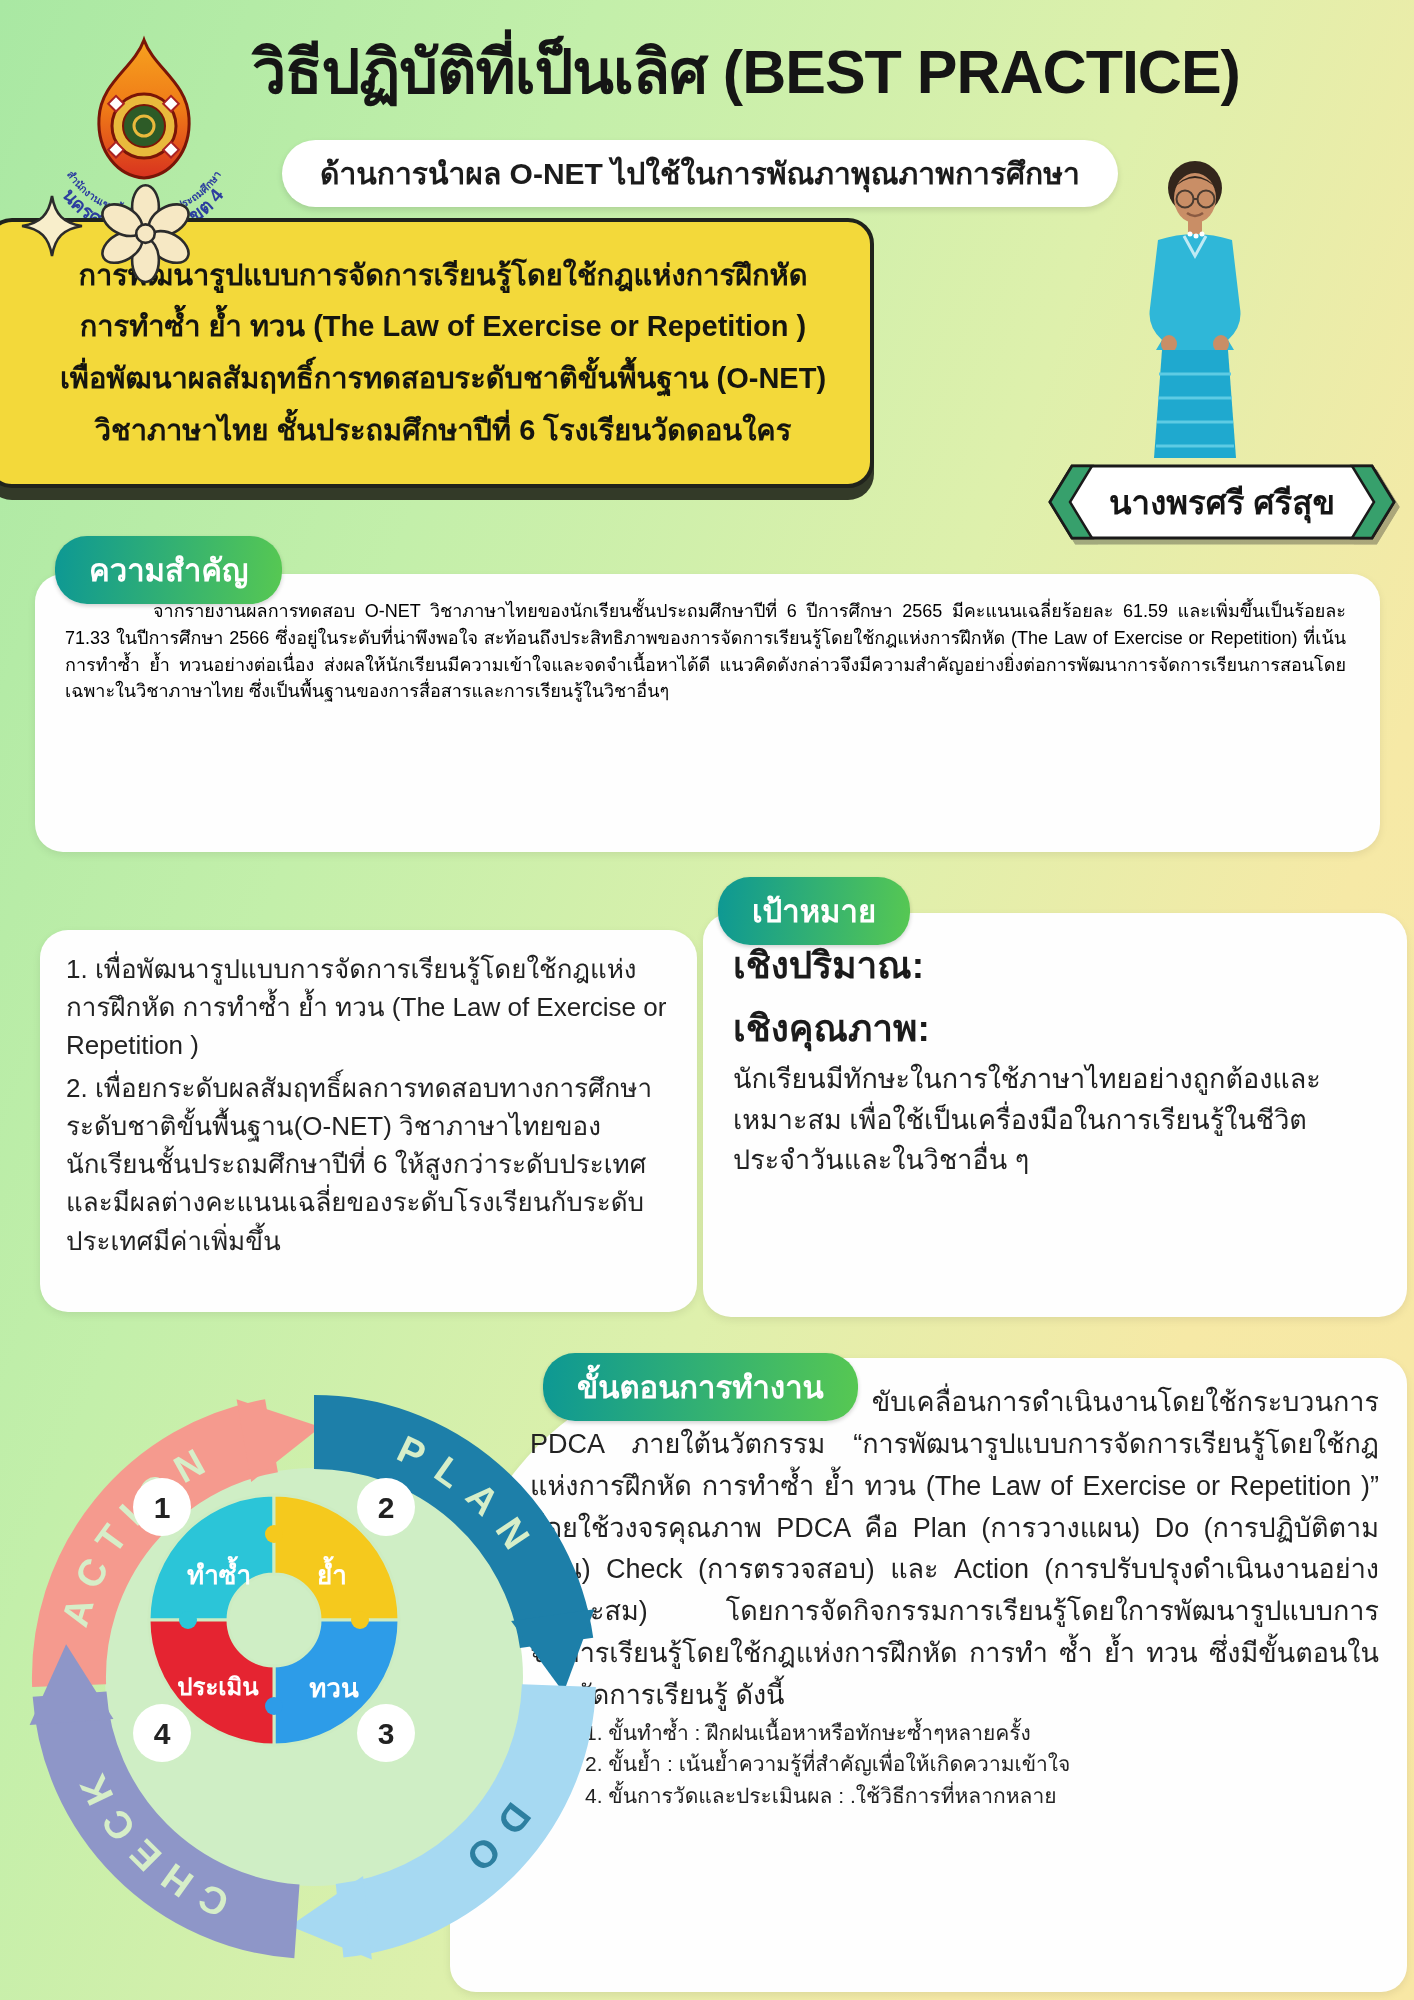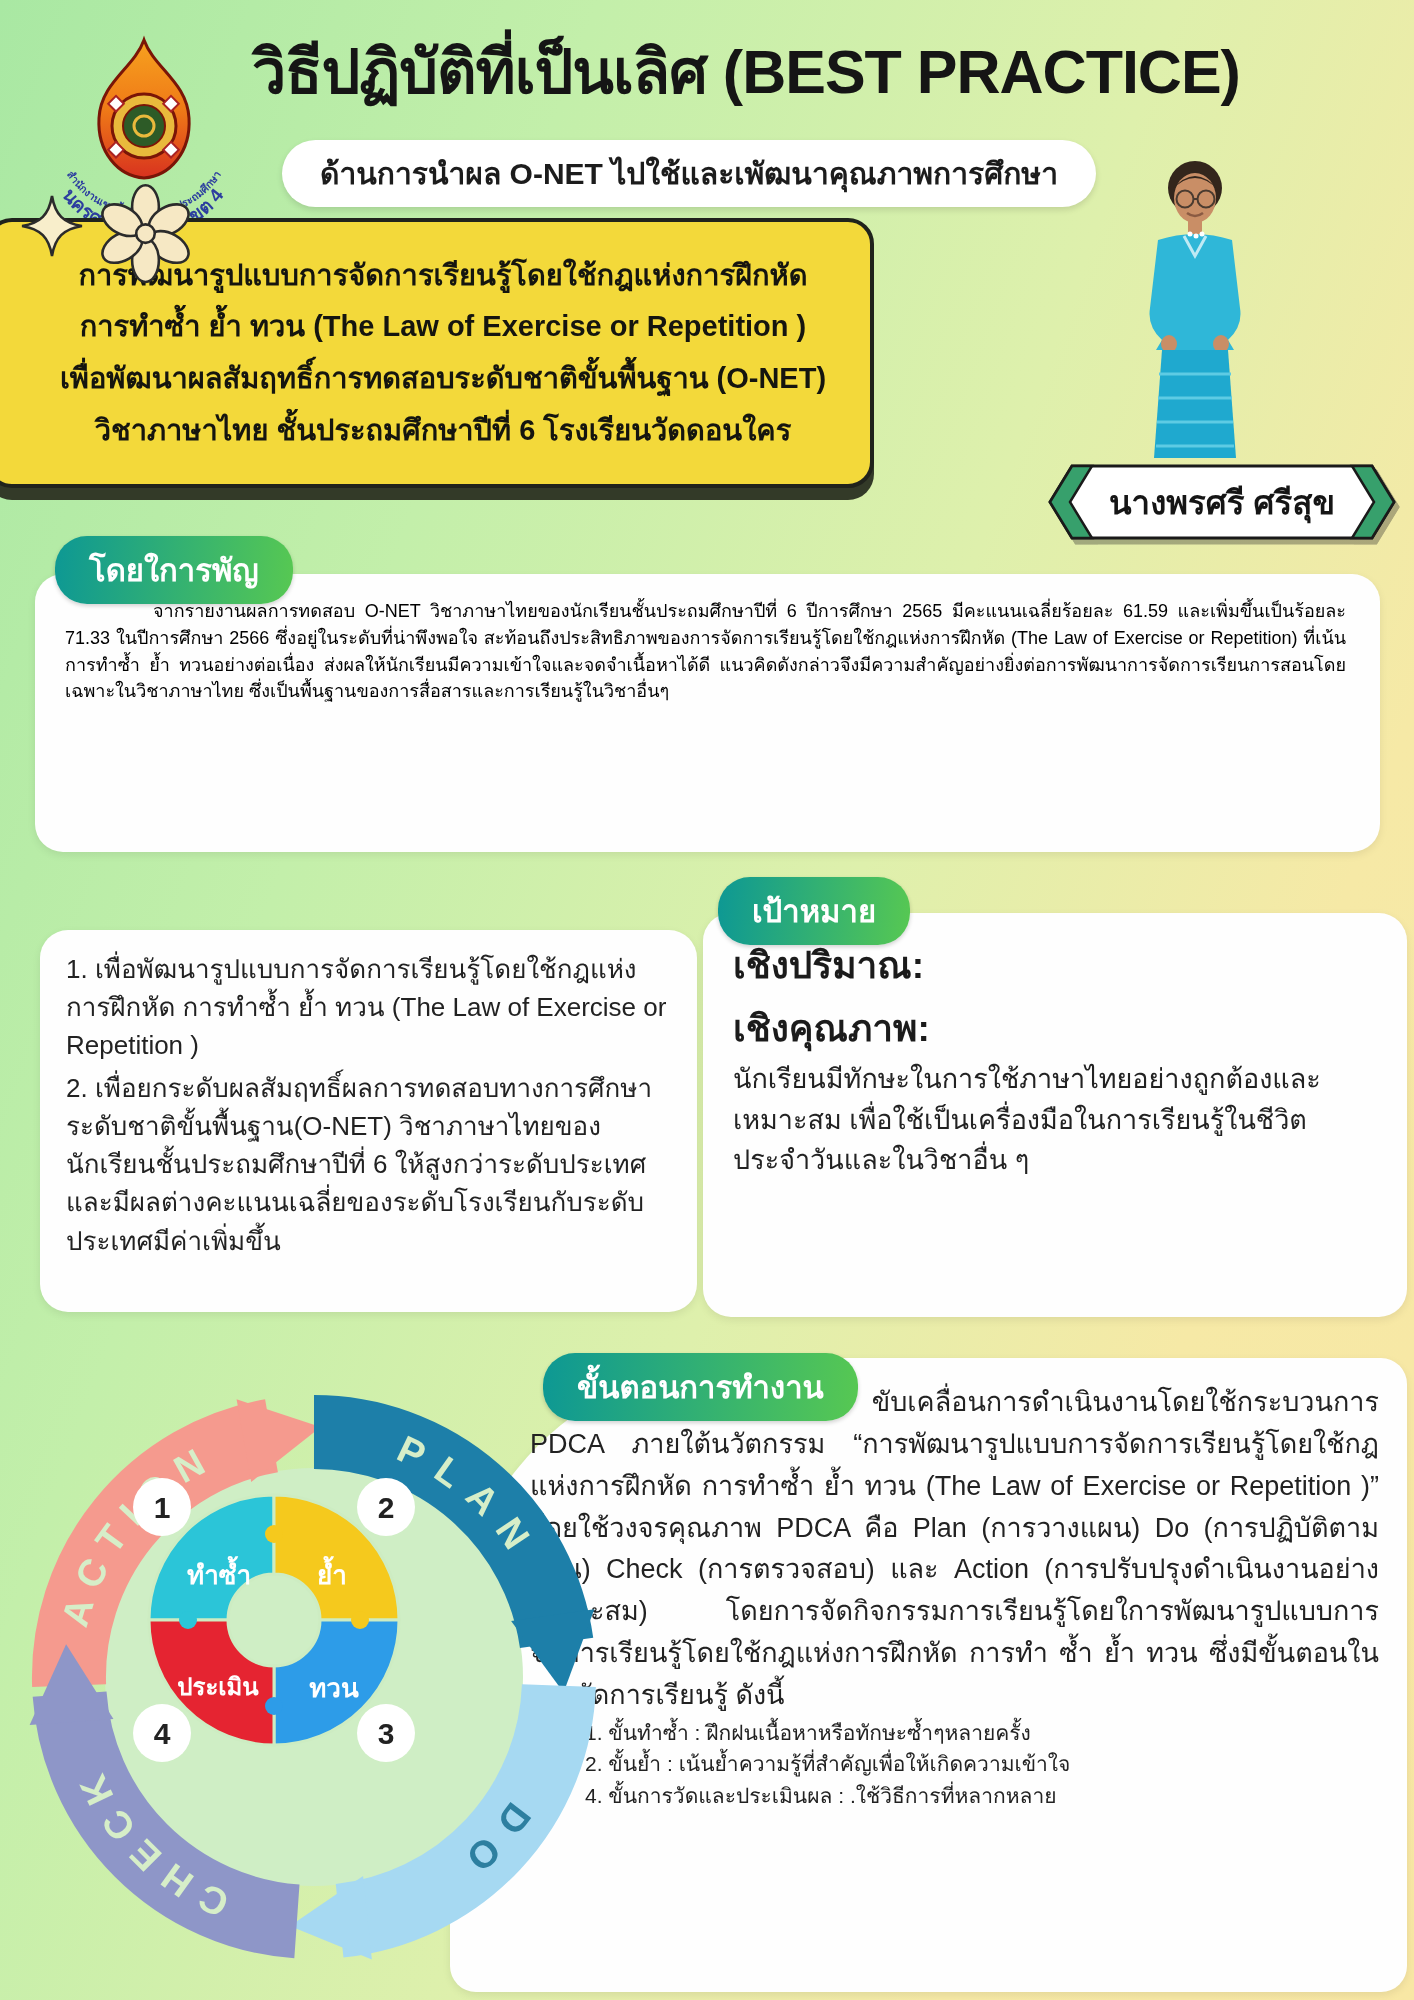--- a/index.html
+++ b/index.html
@@ -66,21 +66,21 @@
     <text font-size="10.5" fill="#2c3e9f" font-weight="700">
       <textPath href="#logoArcSmall" startOffset="50%" text-anchor="middle">สำนักงานเขตพื้นที่การศึกษาประถมศึกษา</textPath>
     </text>
     <text font-size="19" fill="#2c3e9f" font-weight="800">
       <textPath href="#logoArcBig" startOffset="50%" text-anchor="middle">นครศรีธรรมราช เขต 4</textPath>
     </text>
   </svg>
 
   <div class="abs page-title">วิธีปฏิบัติที่เป็นเลิศ (BEST PRACTICE)</div>
 
-  <div class="abs subtitle-pill">ด้านการนำผล O-NET ไปใช้และเพัฒนาคุณภาพการศึกษา</div>
+  <div class="abs subtitle-pill">ด้านการนำผล O-NET ไปใช้ในการพัณภาพุณภาพการศึกษา</div>
 
   <svg class="abs" style="left:1112px;top:148px;" width="166" height="335" viewBox="0 0 166 335">
     <ellipse cx="83" cy="40" rx="27" ry="27" fill="#33261c"></ellipse>
     <ellipse cx="83" cy="50" rx="21" ry="25" fill="#c98e66"></ellipse>
     <path d="M60,42 Q83,14 106,42 Q95,30 83,30 Q71,30 60,42 Z" fill="#33261c"></path>
     <circle cx="73" cy="51" r="8.5" fill="none" stroke="#4a3b30" stroke-width="2"></circle>
     <circle cx="94" cy="51" r="8.5" fill="none" stroke="#4a3b30" stroke-width="2"></circle>
     <line x1="81" y1="51" x2="86" y2="51" stroke="#4a3b30" stroke-width="2"></line>
     <path d="M75,65 Q83,71 91,65" fill="none" stroke="#8a5a42" stroke-width="2.5"></path>
     <rect x="76" y="72" width="14" height="14" fill="#c98e66"></rect>
@@ -120,21 +120,21 @@
     </g>
   </svg>
 
   <svg class="abs name-badge" viewBox="0 0 352 80">
     <polygon points="26,4 326,4 348,40 326,76 26,76 4,40" fill="#ffffff" stroke="#1a1a1a" stroke-width="3"></polygon>
     <path d="M26,4 L4,40 L26,76 L46,76 L24,40 L46,4 Z" fill="#37a06c" stroke="#1a1a1a" stroke-width="2.5"></path>
     <path d="M326,4 L348,40 L326,76 L306,76 L328,40 L306,4 Z" fill="#37a06c" stroke="#1a1a1a" stroke-width="2.5"></path>
     <text x="176" y="52" text-anchor="middle" font-size="33" font-weight="800" fill="#151515">นางพรศรี ศรีสุข</text>
   </svg>
 
-  <div class="abs pill pill-imp">โดยใการพัญ</div>
+  <div class="abs pill pill-imp">ความสำคัญ</div>
   <div class="abs card imp-card">
     <p class="body-text">จากรายงานผลการทดสอบ O-NET วิชาภาษาไทยของนักเรียนชั้นประถมศึกษาปีที่ 6 ปีการศึกษา 2565 มีคะแนนเฉลี่ยร้อยละ 61.59 และเพิ่มขึ้นเป็นร้อยละ 71.33 ในปีการศึกษา 2566 ซึ่งอยู่ในระดับที่น่าพึงพอใจ สะท้อนถึงประสิทธิภาพของการจัดการเรียนรู้โดยใช้กฎแห่งการฝึกหัด (The Law of Exercise or Repetition) ที่เน้นการทำซ้ำ ย้ำ ทวนอย่างต่อเนื่อง ส่งผลให้นักเรียนมีความเข้าใจและจดจำเนื้อหาได้ดี แนวคิดดังกล่าวจึงมีความสำคัญอย่างยิ่งต่อการพัฒนาการจัดการเรียนการสอนโดยเฉพาะในวิชาภาษาไทย ซึ่งเป็นพื้นฐานของการสื่อสารและการเรียนรู้ในวิชาอื่นๆ</p>
   </div>
 
   <div class="abs card obj-card">
     <p>1. เพื่อพัฒนารูปแบบการจัดการเรียนรู้โดยใช้กฎแห่งการฝึกหัด การทำซ้ำ ย้ำ ทวน (The Law of Exercise or Repetition )</p>
     <p>2. เพื่อยกระดับผลสัมฤทธิ์ผลการทดสอบทางการศึกษาระดับชาติขั้นพื้นฐาน(O-NET) วิชาภาษาไทยของนักเรียนชั้นประถมศึกษาปีที่ 6 ให้สูงกว่าระดับประเทศ และมีผลต่างคะแนนเฉลี่ยของระดับโรงเรียนกับระดับประเทศมีค่าเพิ่มขึ้น</p>
   </div>
 
   <div class="abs pill pill-goal">เป้าหมาย</div>

